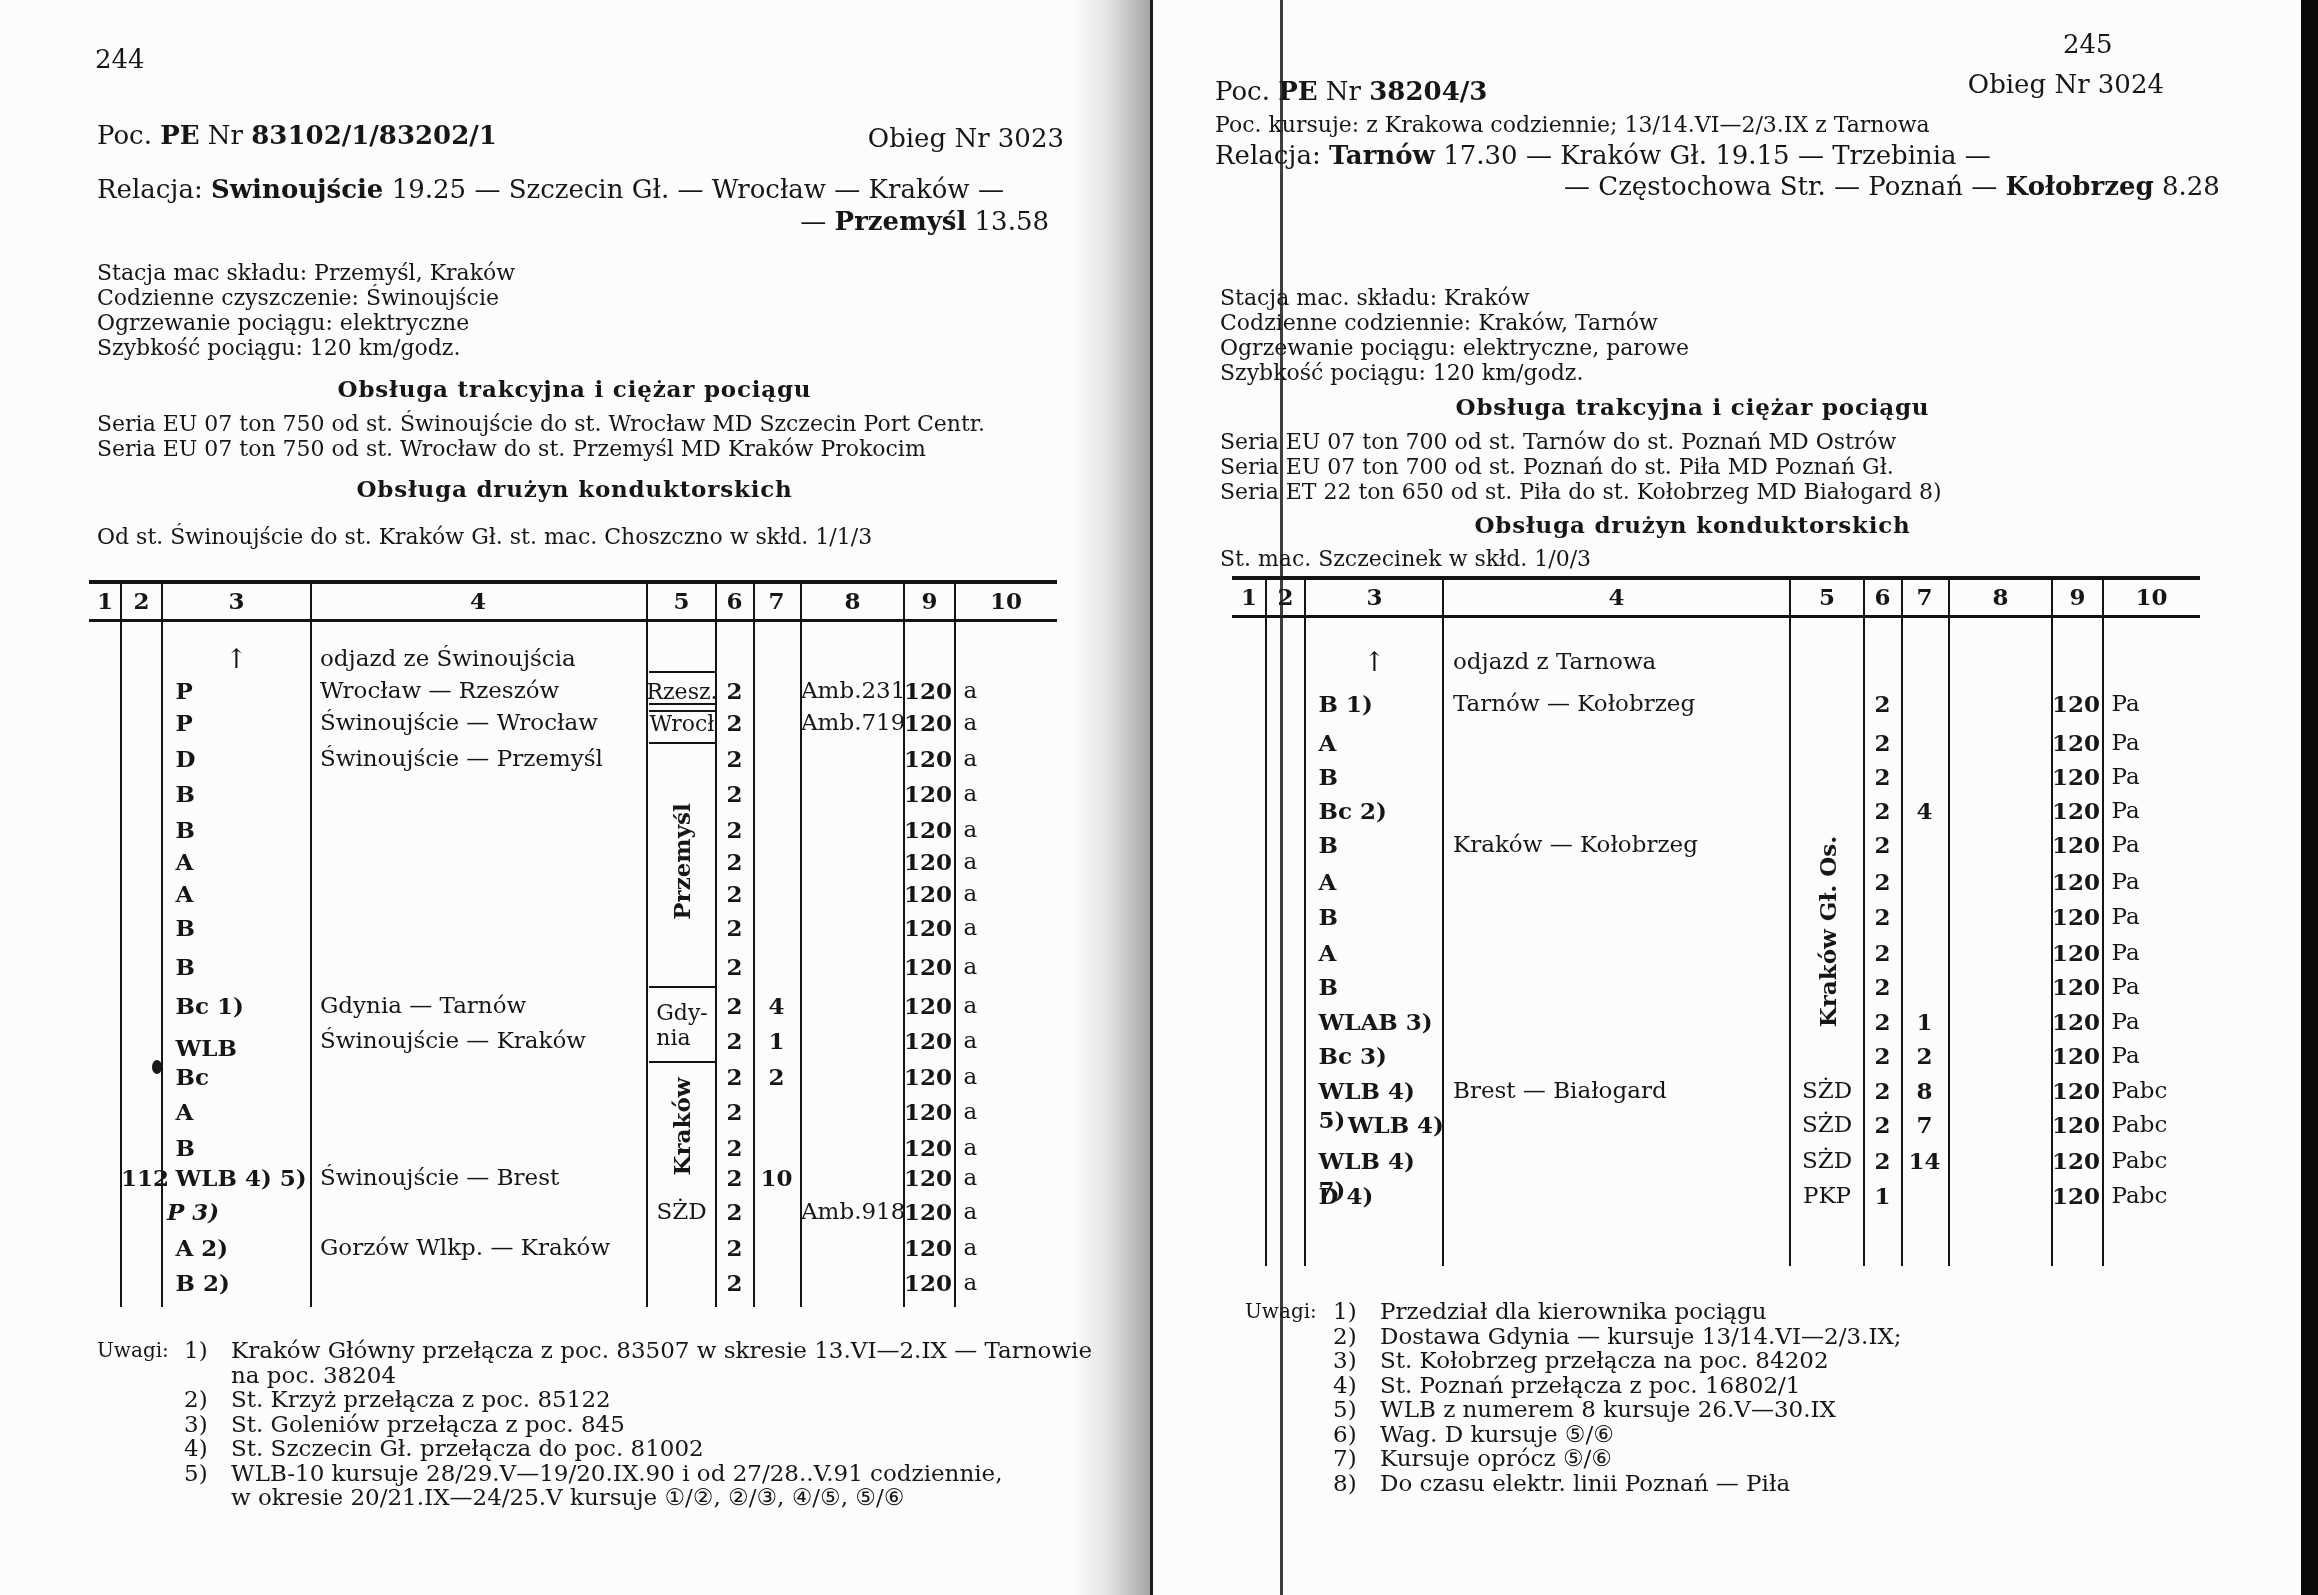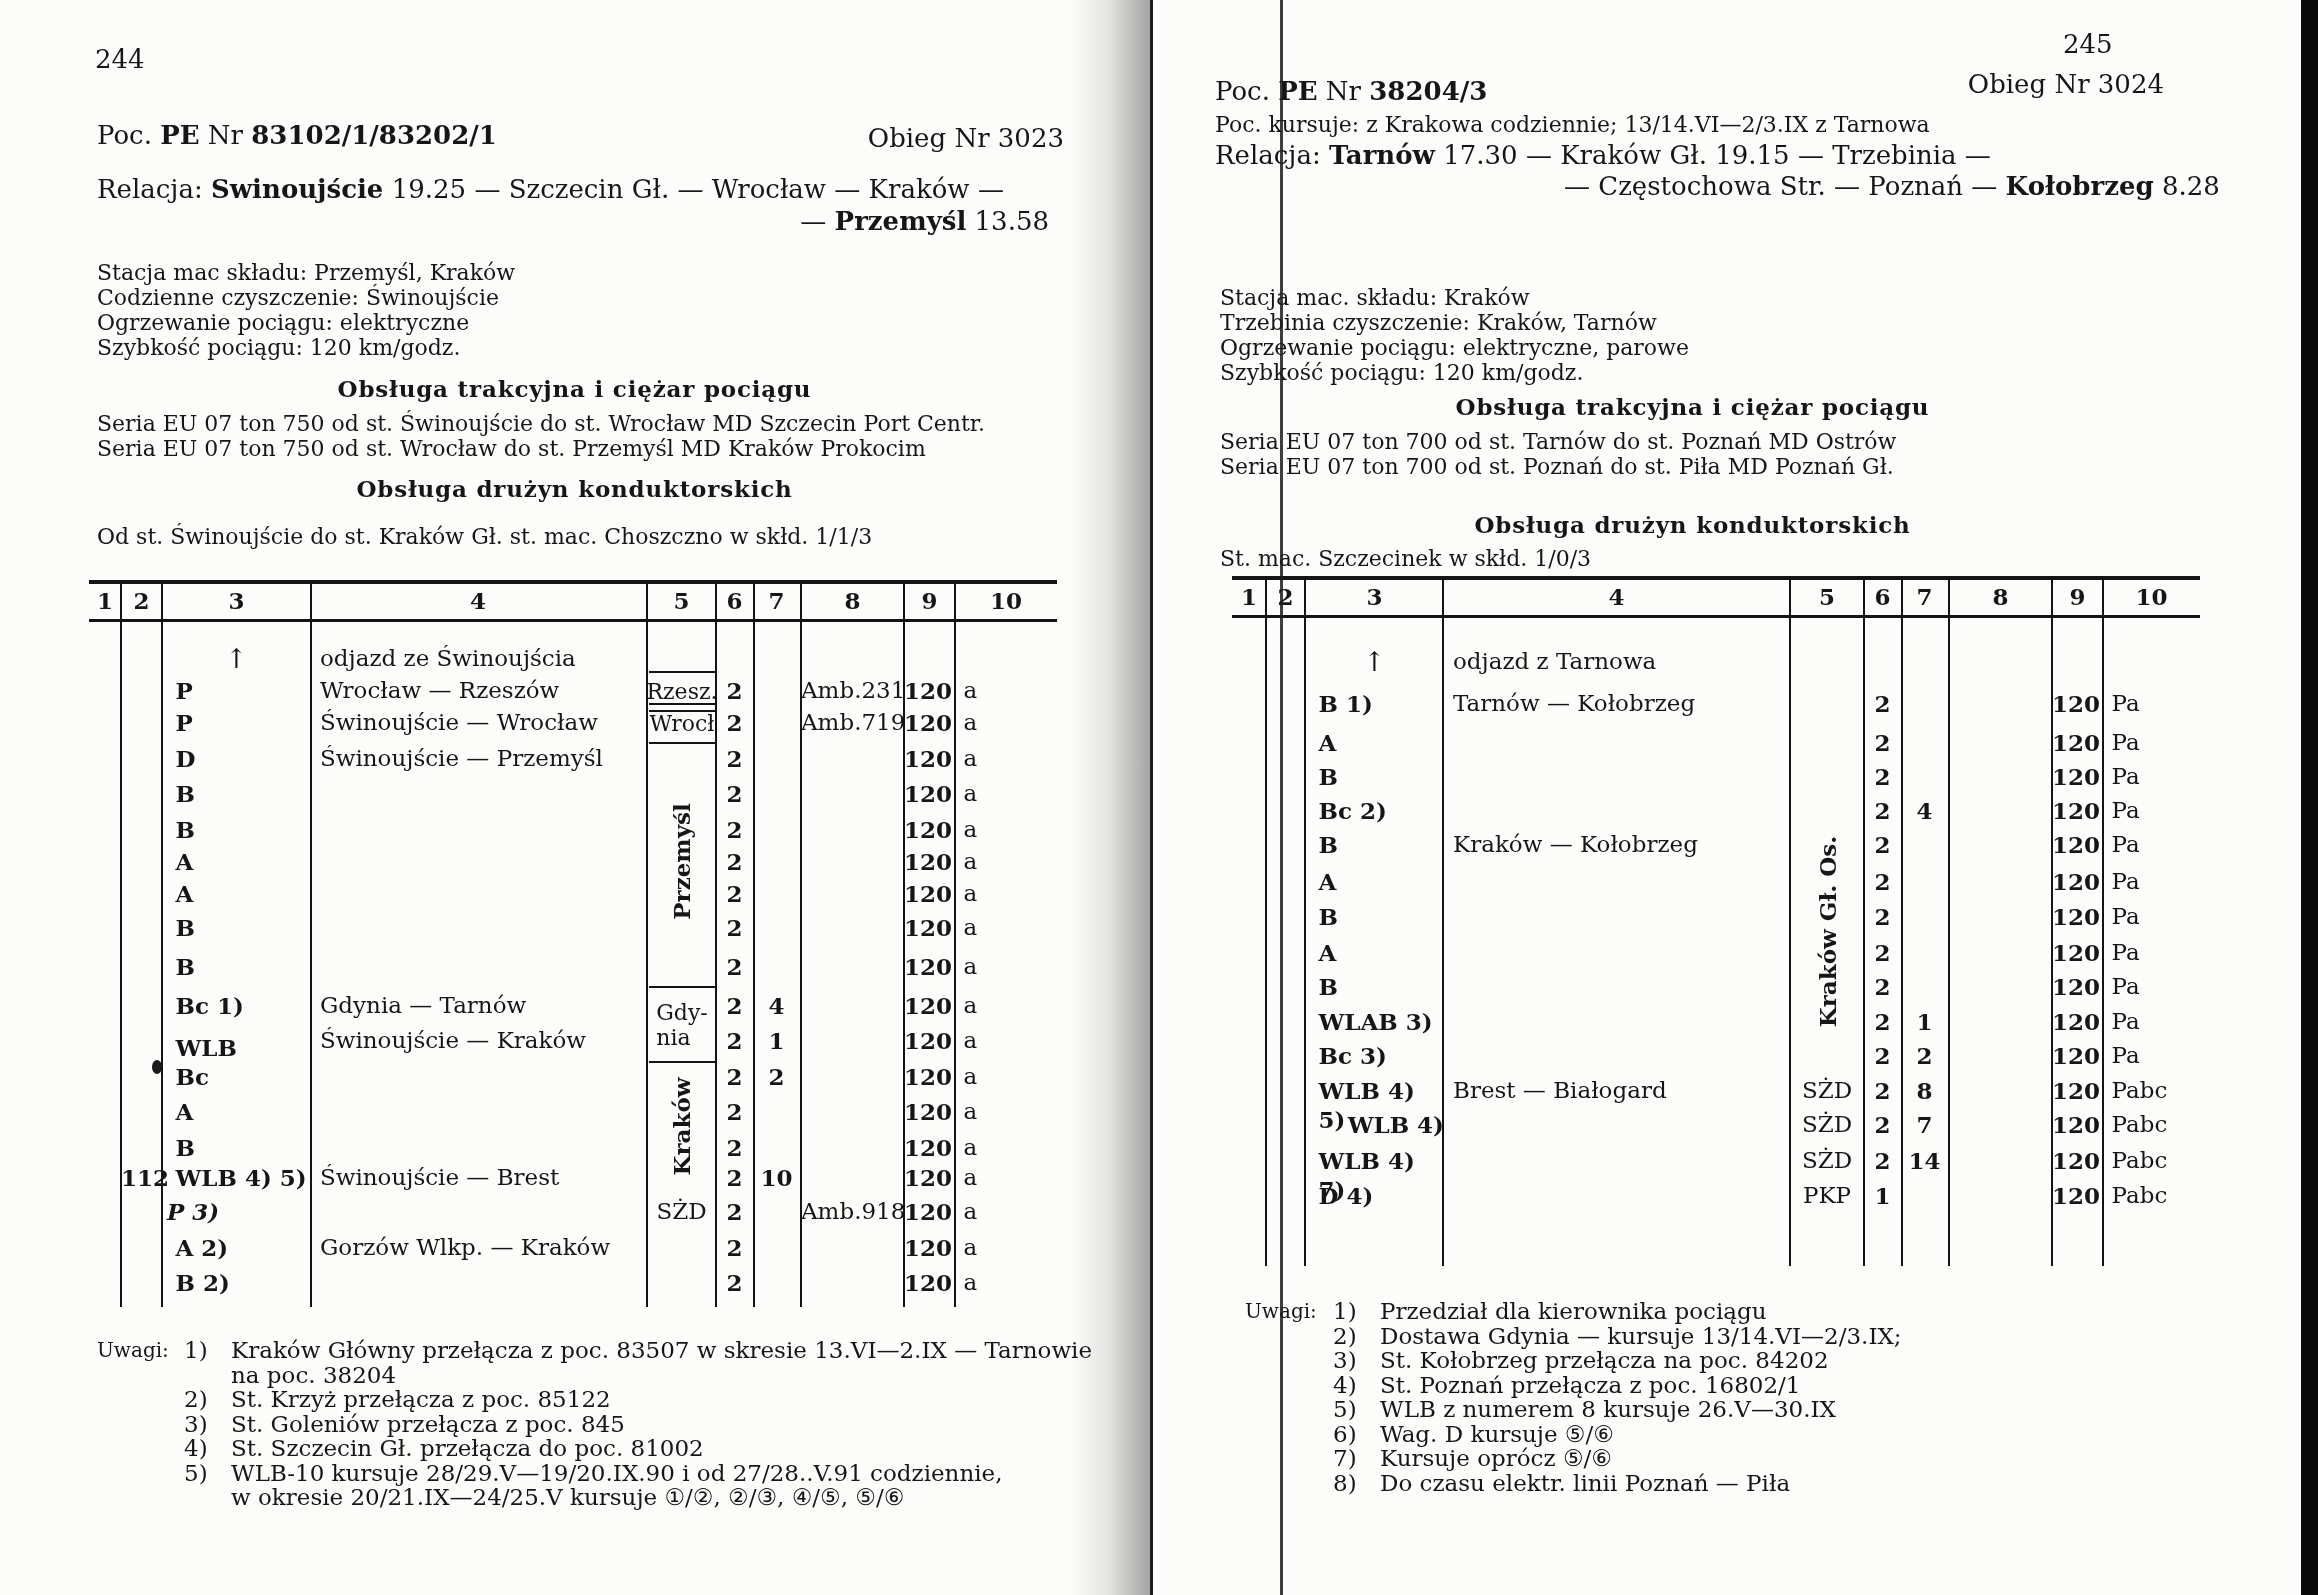--- a/index.html
+++ b/index.html
@@ -237,29 +237,30 @@
 
     <div class="line big" style="left:1215px;top:140px;">
       <span>Relacja: </span><span class="b">Tarnów</span><span> 17.30 — Kraków Gł. 19.15 — Trzebinia —</span>
     </div>
     <div class="line big" style="left:1564px;top:171px;">
       <span>— Częstochowa Str. — Poznań — </span><span class="b">Kołobrzeg</span><span> 8.28</span>
     </div>
 
     <div class="block" id="right-info" style="left:1220px;top:285px;">
         <div class="tl">Stacja mac. składu: Kraków</div>
-        <div class="tl">Trzebinia czyszczenie: Kraków, Tarnów</div>
+        <div class="tl">Codzienne codziennie: Kraków, Tarnów</div>
         <div class="tl">Ogrzewanie pociągu: elektryczne, parowe</div>
         <div class="tl">Szybkość pociągu: 120 km/godz.</div>
       </div>
 
     <div class="heading" style="left:1215px;top:393px;width:955px;">Obsługa trakcyjna i ciężar pociągu</div>
     <div class="block" id="right-seria" style="left:1220px;top:429px;">
         <div class="tl">Seria EU 07 ton 700 od st. Tarnów do st. Poznań MD Ostrów</div>
         <div class="tl">Seria EU 07 ton 700 od st. Poznań do st. Piła MD Poznań Gł.</div>
+        <div class="tl">Seria ET 22 ton 650 od st. Piła do st. Kołobrzeg MD Białogard 8)</div>
       </div>
 
     <div class="heading" style="left:1215px;top:511px;width:955px;">Obsługa drużyn konduktorskich</div>
     <div class="block" id="right-conductor" style="left:1220px;top:546px;">
         <div class="tl">St. mac. Szczecinek w skłd. 1/0/3</div>
       </div>
 
     <div class="ttable" id="right-table" style="left:1232px;top:576px;width:968px;height:702px;">
         <div class="hl" style="left:0;top:0;width:968px;height:4.2px;"></div>
         <div class="hl" style="left:0;top:39px;width:968px;height:2.5px;"></div>

